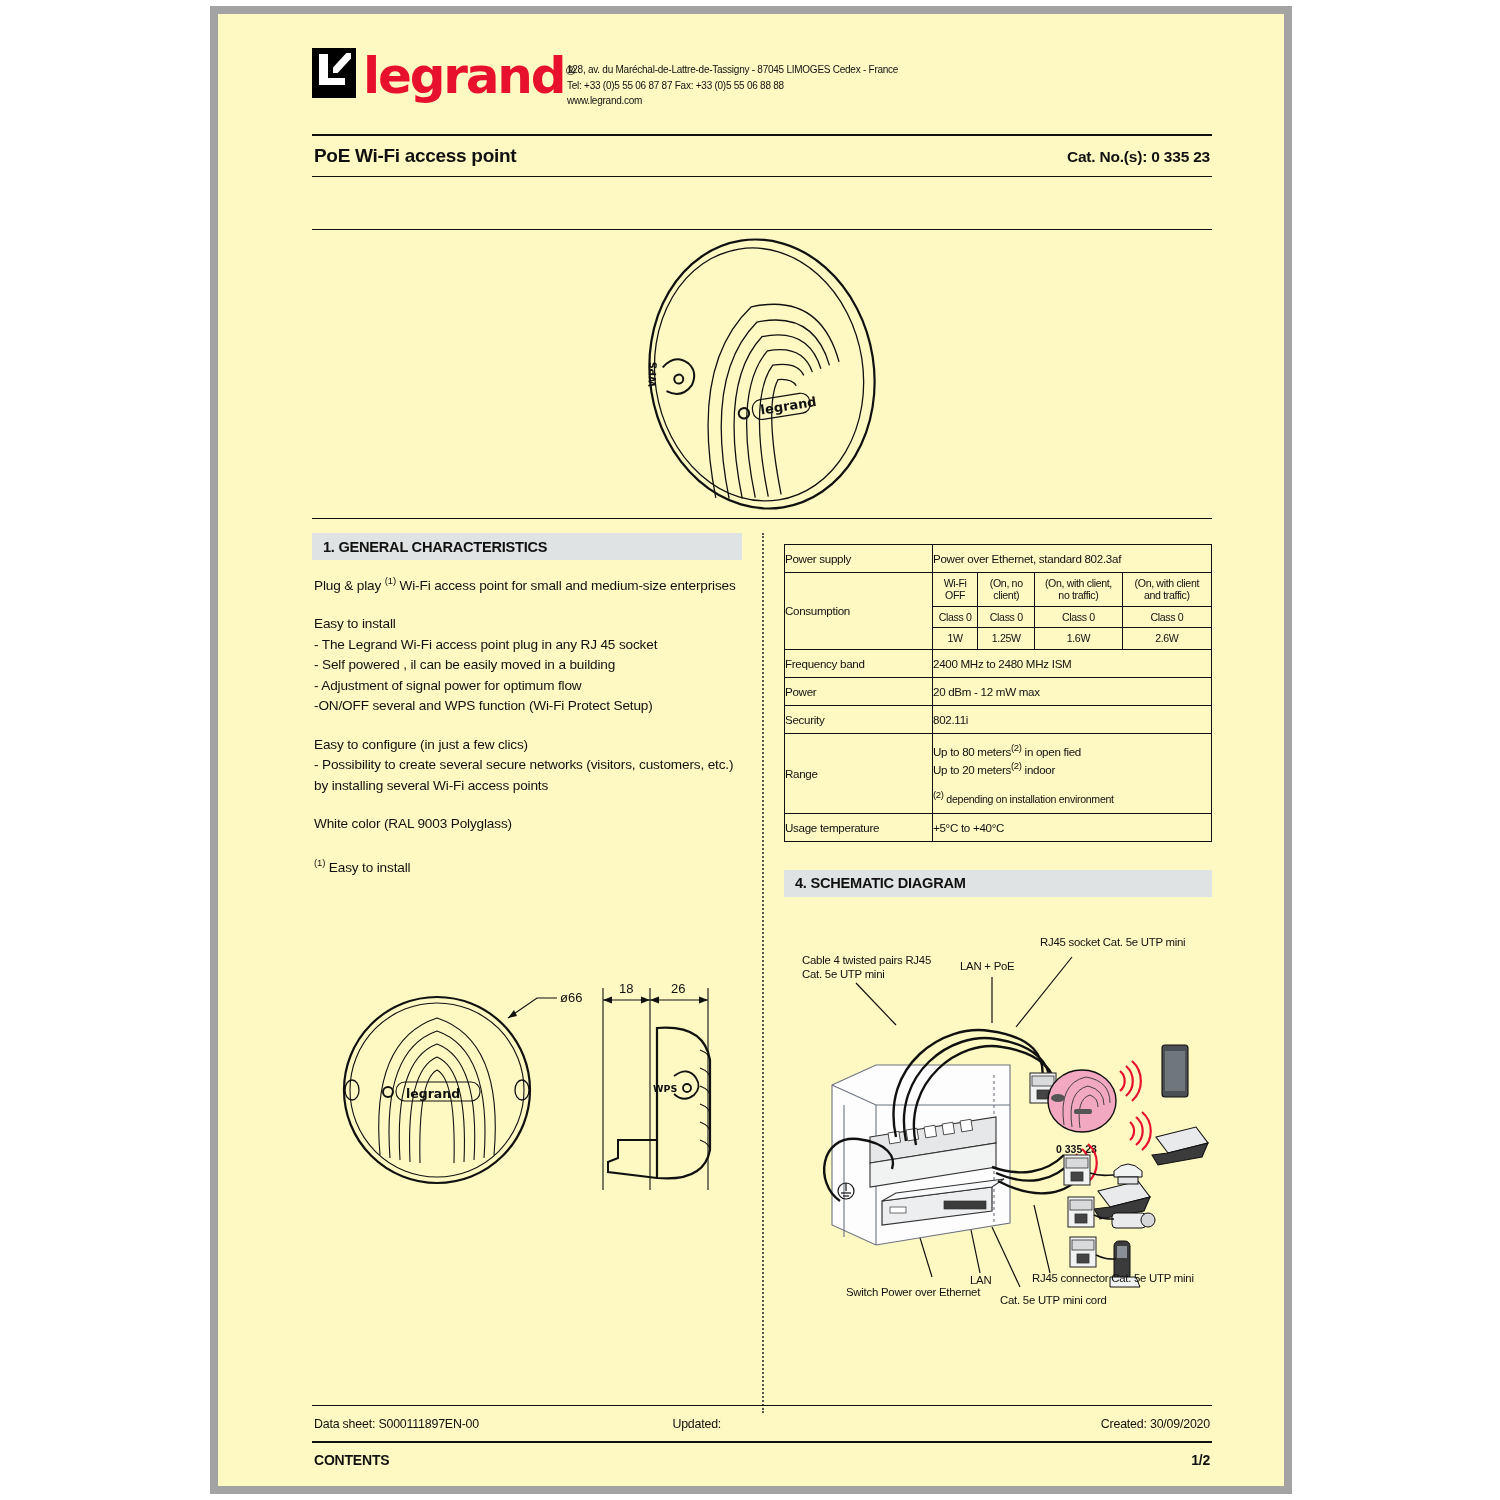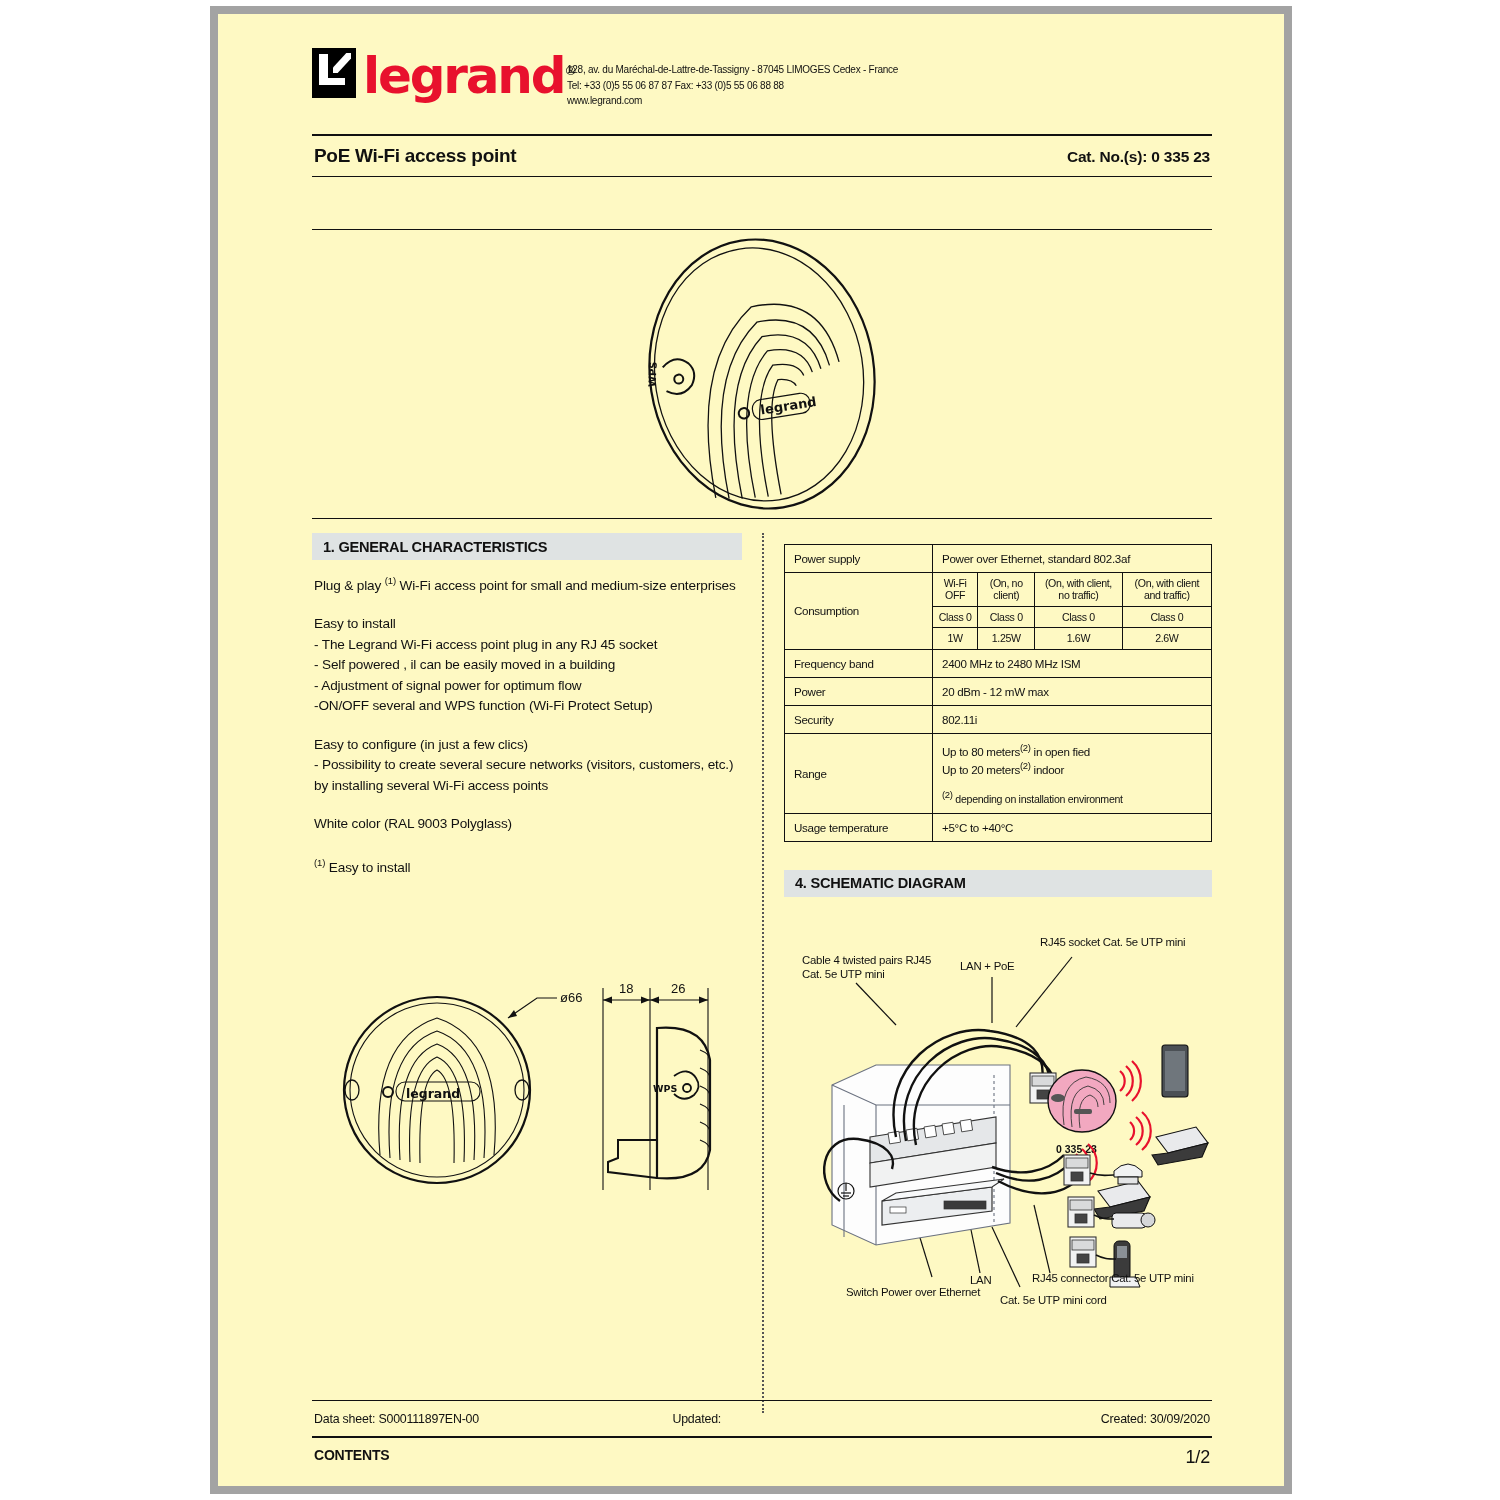--- a/index.html
+++ b/index.html
@@ -102,21 +102,21 @@
   .sup { font-size: 9.5px; vertical-align: super; }
 
   
   .dims-head { margin-top: 14px; }
   .dims-draw { height: 300px; position: relative; margin-top: 22px; }
 
   
   .tbl { width: 100%; border-collapse: collapse; margin-top: 11px; }
   .tbl td {
     border: 1.4px solid #111; vertical-align: middle;
-    font-size: 11.6px; padding: 6px 9px; letter-spacing: -0.3px;
+    font-size: 11.6px; padding: 6px 0; letter-spacing: -0.3px;
     line-height: 15px; color: #111;
   }
   .tbl td.lbl { width: 148px; }
   .sub { width: 100%; border-collapse: collapse; }
   .sub td {
     border: 1.4px solid #111; text-align: center;
     font-size: 10.6px; padding: 4px 3px; line-height: 12.4px;
     letter-spacing: -0.35px;
   }
   .sub tr:first-child td { border-top: none; }
@@ -141,21 +141,21 @@
     letter-spacing: -0.2px;
   }
   .foot-row .f1 { width: 40%; }
   .foot-row .f2 { width: 32%; }
   .foot-row .f3 { width: 28%; text-align: right; }
   .foot-row2 {
     display: flex; justify-content: space-between;
     font-size: 14px; font-weight: bold; padding: 9px 2px 0 2px;
     letter-spacing: -0.2px;
   }
-  .foot-row2 .pg { font-weight: normal; font-size: 18px; }
+  .foot-row2 .pg { font-weight: bold; font-size: 14px; }
 </style>
 </head>
 <body>
 
 <div class="page-frame">
  <div class="inner">
 
   <div class="header">
     <div class="logo-block">
       <div class="logo-mark">

